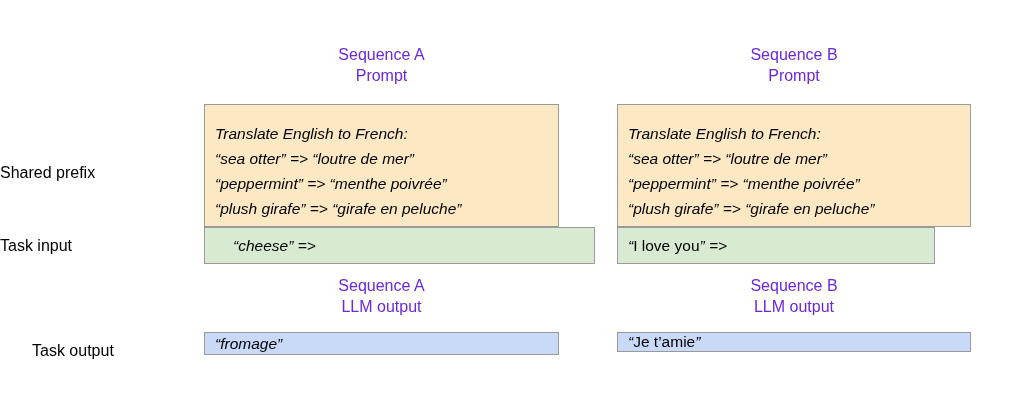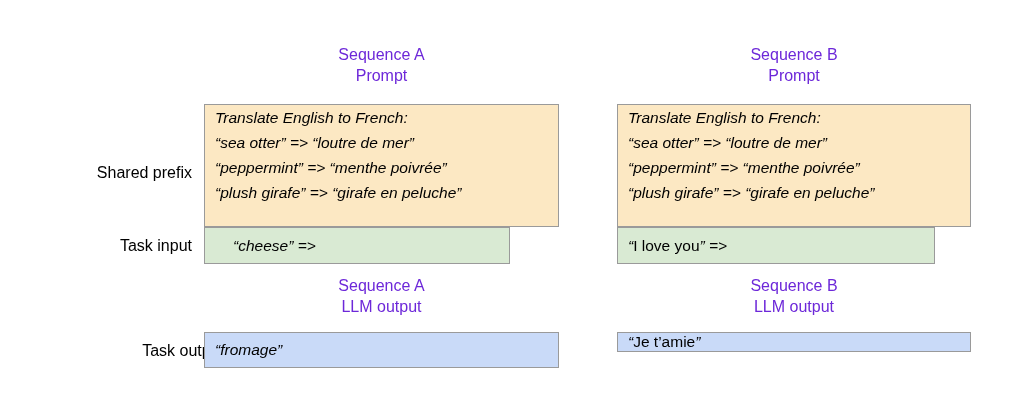--- a/index.html
+++ b/index.html
@@ -27,57 +27,57 @@
   .col-header .line { display: block; white-space: nowrap; }
 
   #header-a-prompt { left: 204px; top: 44px; width: 355px; }
   #header-b-prompt { left: 617px; top: 44px; width: 354px; }
   #header-a-output { left: 204px; top: 275px; width: 355px; }
   #header-b-output { left: 617px; top: 275px; width: 354px; }
 
   
   .row-label {
     position: absolute;
-    text-align: right;
+    text-align: left;
     font-size: 16px;
     line-height: 20px;
     white-space: nowrap;
     color: #000;
   }
   #label-shared-prefix { left: 0px;  top: 163px; width: 192px; }
   #label-task-input    { left: 0px;  top: 236px; width: 192px; }
   #label-task-output   { left: 0px;  top: 341px; width: 192px; margin-left: 32px; }
 
   
   .box {
     position: absolute;
     box-sizing: border-box;
     border: 1px solid #9a9a9a;
     padding: 0 10px;
     overflow: hidden;
   }
   .box-prompt {
     background: #fce8c3;
-    padding-top: 0;
+    padding-top: 16px;
   }
   .box-input {
     background: #d9ead3;
     display: flex;
     align-items: center;
   }
   .box-output {
     background: #c9daf8;
     display: flex;
     align-items: center;
   }
 
   
   #box-prompt-a { left: 204px; top: 104px; width: 355px; height: 123px; }
-  #box-input-a  { left: 204px; top: 227px; width: 306px; height: 37px; padding-left: 28px; }
-  #box-output-a { left: 204px; top: 332px; width: 355px; height: 36px; }
+  #box-input-a  { left: 204px; top: 227px; width: 391px; height: 37px; padding-left: 28px; }
+  #box-output-a { left: 204px; top: 332px; width: 355px; height: 23px; }
   
   #box-prompt-b { left: 617px; top: 104px; width: 354px; height: 123px; }
   #box-input-b  { left: 617px; top: 227px; width: 318px; height: 37px; }
   #box-output-b { left: 617px; top: 332px; width: 354px; height: 20px; }
 
   
   .prompt-line {
     display: block;
     font-style: italic;
     font-size: 15.5px;

